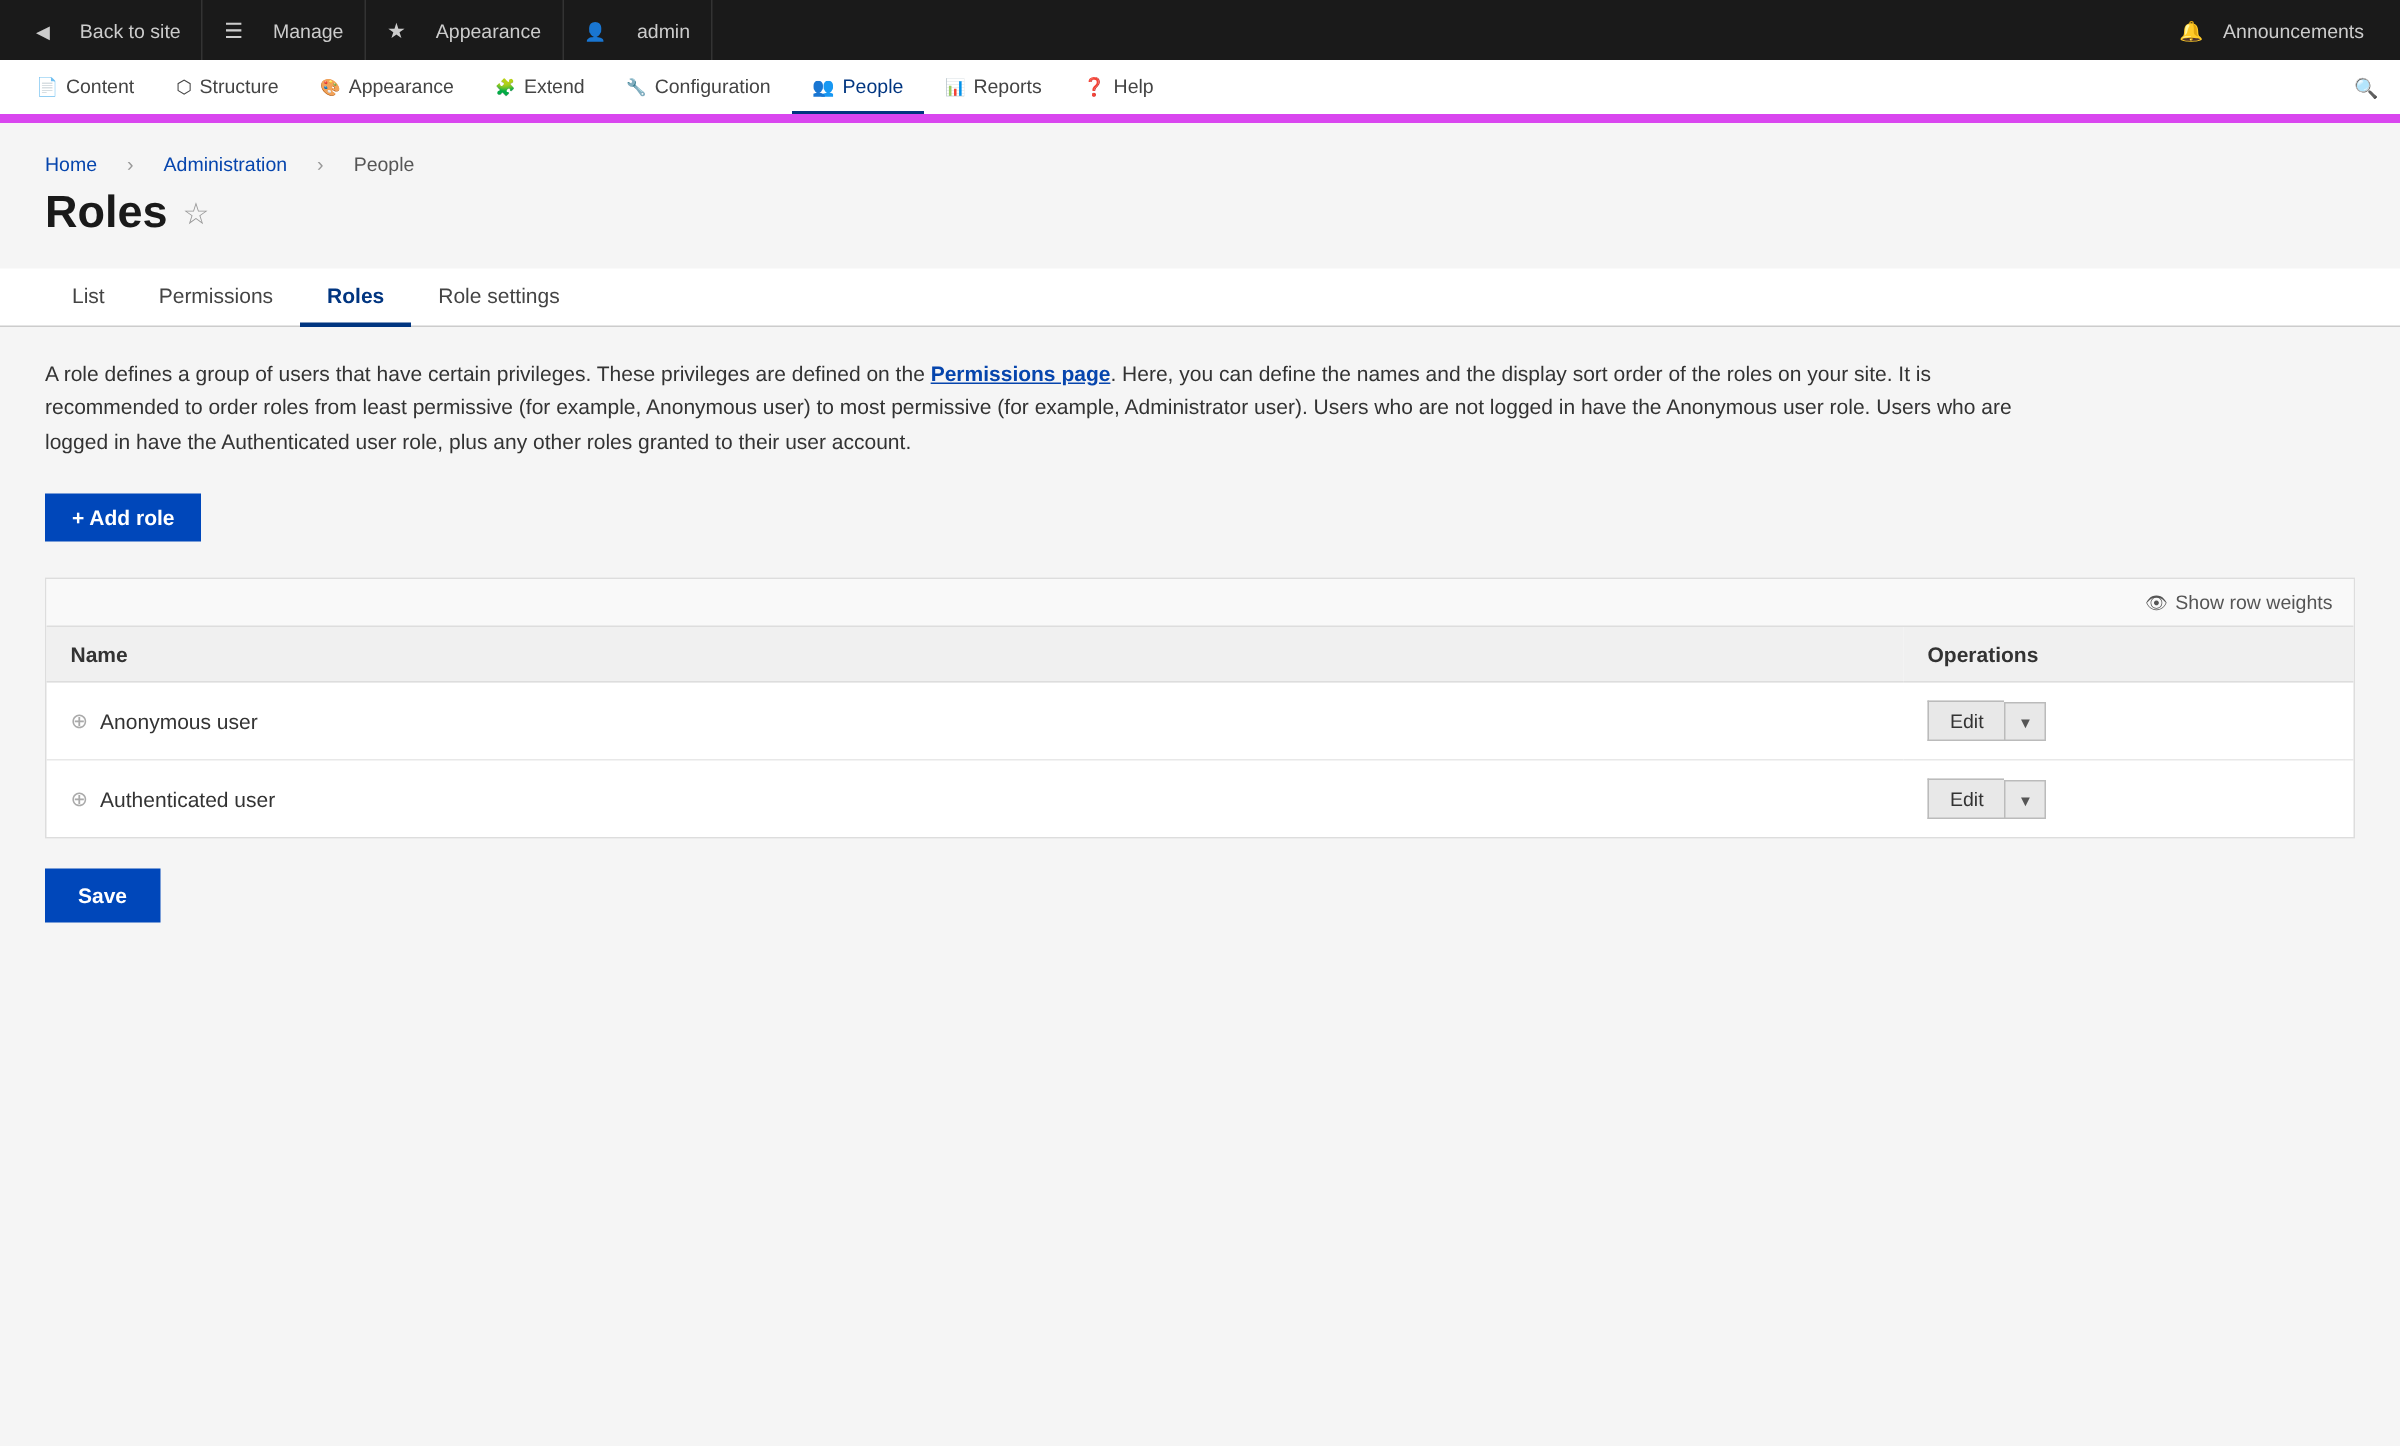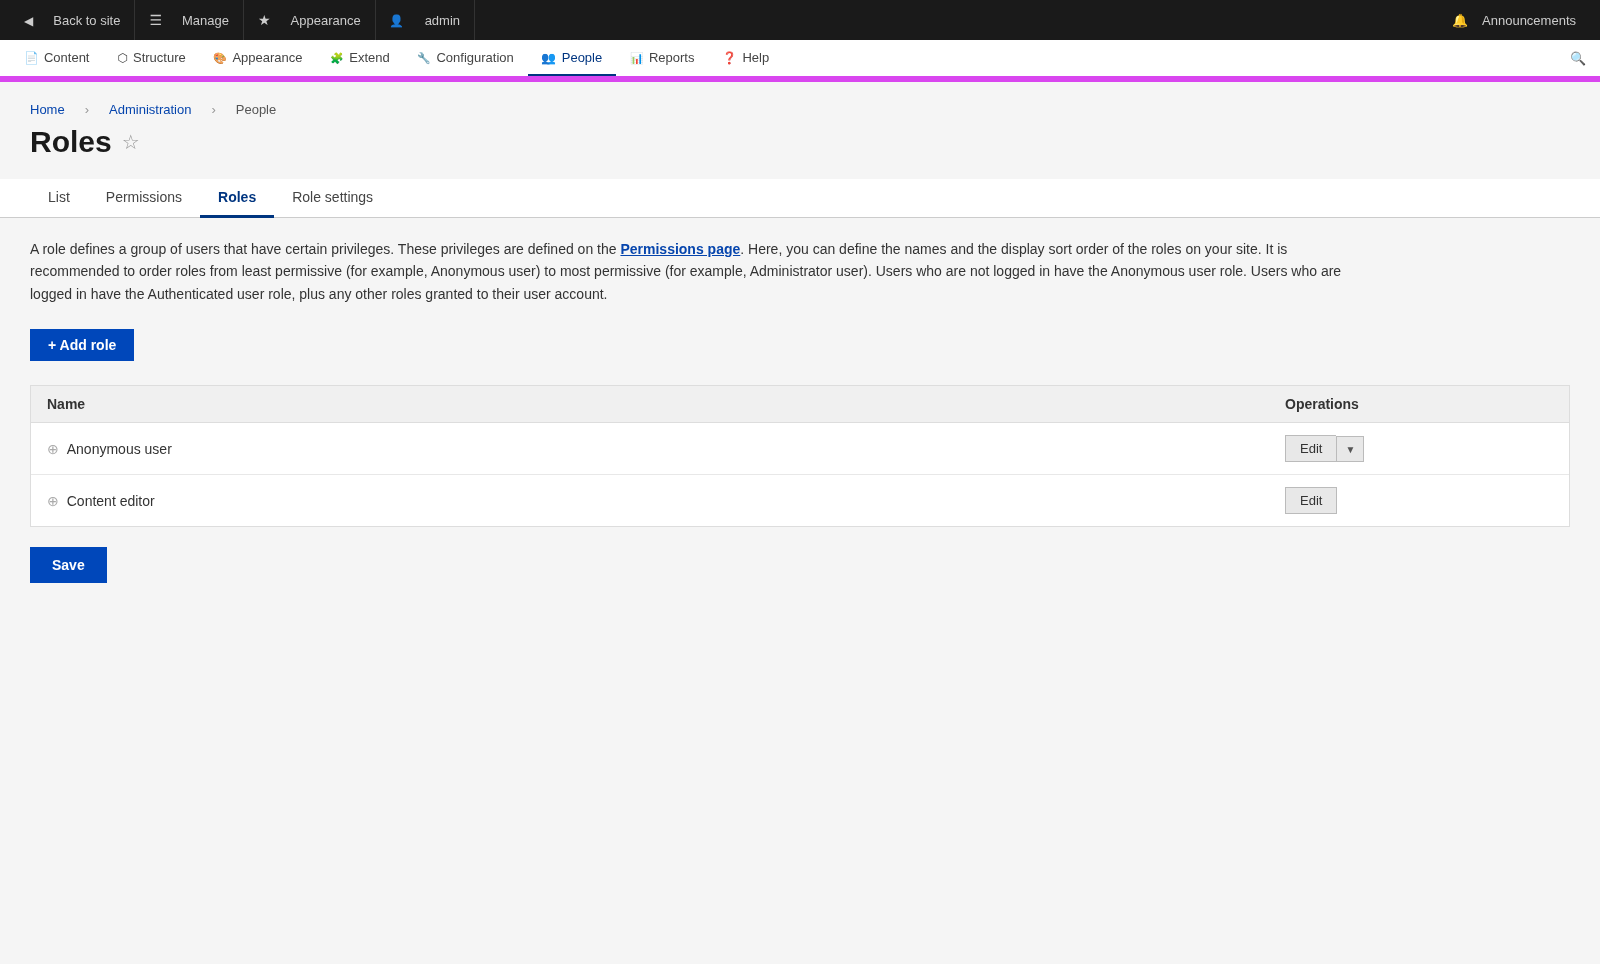--- a/index.html
+++ b/index.html
@@ -385,20 +385,26 @@
     <a href="#">Permissions page</a>.
     Here, you can define the names and the display sort order of the roles on your site. It is recommended to order roles from least permissive (for example, Anonymous user) to most permissive (for example, Administrator user). Users who are not logged in have the Anonymous user role. Users who are logged in have the Authenticated user role, plus any other roles granted to their user account.
   </p>
 
   
   <button class="btn-primary">+ Add role</button>
 
   
   <div class="table-area">
 
+    <div class="show-weights-row">
+      <a class="show-weights-link">
+        <span class="icon-eye"></span>
+        <span>Show row weights</span>
+      </a>
+    </div>
 
     <table class="roles-table">
       <thead>
         <tr>
           <th>Name</th>
           <th class="ops-col">Operations</th>
         </tr>
       </thead>
       <tbody id="roles-table-body">
       <tr>
@@ -414,26 +420,29 @@
           <button class="edit-dropdown-btn">
             <span class="icon-chevron"></span>
           </button>
         </div>
       </td>
           </tr>
           <tr>
             <td>
       <div class="role-name-cell">
         <span class="drag-handle icon-drag"></span>
-        <span>Content editor</span>
+        <span>Authenticated user</span>
       </div>
     </td>
             <td>
         <div class="edit-btn-group">
-          <button class="edit-btn" style="border-right: 1px solid #bbb;">Edit</button>
+          <button class="edit-btn">Edit</button>
+          <button class="edit-dropdown-btn">
+            <span class="icon-chevron"></span>
+          </button>
         </div>
       </td>
           </tr>
         </tbody>
     </table>
   </div>
 
   
   <button class="save-btn">Save</button>
 

